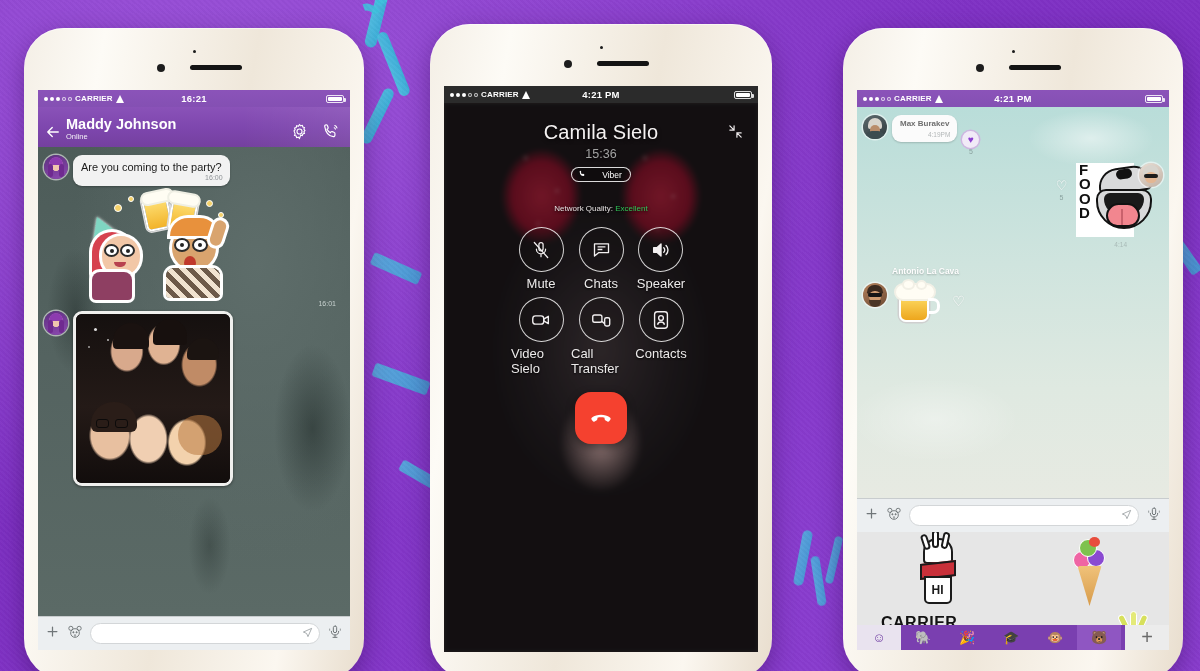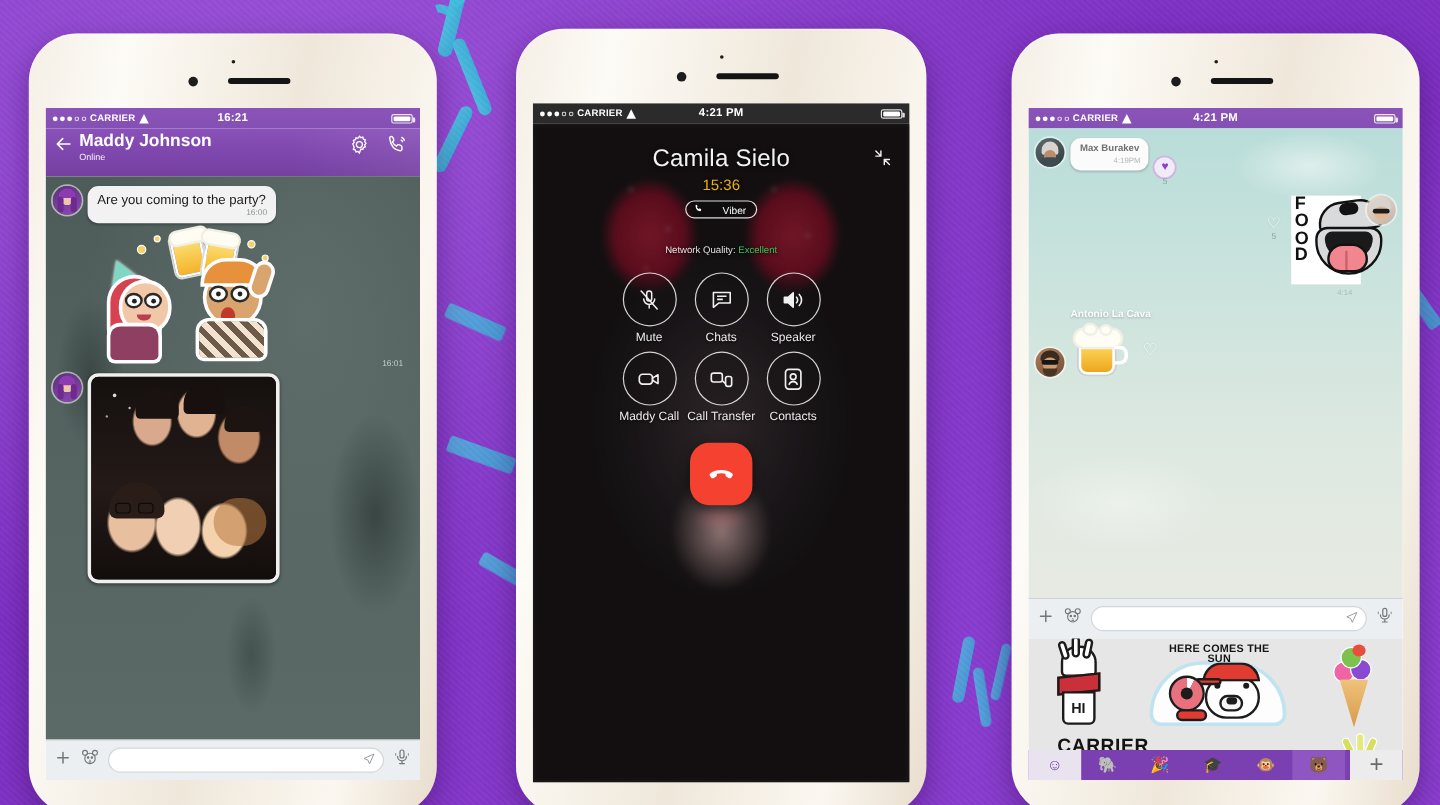--- a/index.html
+++ b/index.html
@@ -92,21 +92,21 @@
   }
   .sb-time { flex:0 0 auto; font-size:9.5px; }
   .sb-right { flex:1; display:flex; justify-content:flex-end; align-items:center; }
   .batt { width:18px; height:8px; border:1px solid rgba(255,255,255,.85); border-radius:2px; position:relative; }
   .batt::after{ content:""; position:absolute; right:-3px; top:2px; width:2px; height:4px; background:rgba(255,255,255,.85); border-radius:0 1px 1px 0;}
   .batt i { position:absolute; inset:1px; background:#fff; border-radius:1px; display:block; width:85%; }
 
   
   .navbar {
     background: linear-gradient(180deg,#8a52b8 0%,#7d46ad 55%,#74409f 100%);
-    display:flex; align-items:flex-start;
+    display:flex; align-items:flex-end;
     padding: 4px 8px 6px 6px;
     height: 40px;
     color:#fff;
     position:relative;
   }
   .navbar::after{
     content:""; position:absolute; right:0; top:0; width:35%; height:100%;
     background:linear-gradient(90deg, rgba(255,255,255,0), rgba(255,255,255,.07));
     pointer-events:none;
   }
@@ -200,21 +200,21 @@
       radial-gradient(circle 3px at 26% 10%, rgba(255,255,255,.75), rgba(255,255,255,0) 60%),
       radial-gradient(circle 3px at 36% 16%, rgba(255,255,255,.7), rgba(255,255,255,0) 60%),
       radial-gradient(circle 3px at 30% 22%, rgba(255,255,255,.6), rgba(255,255,255,0) 60%),
       radial-gradient(circle 3px at 64% 10%, rgba(255,255,255,.75), rgba(255,255,255,0) 60%),
       radial-gradient(circle 3px at 73% 17%, rgba(255,255,255,.7), rgba(255,255,255,0) 60%),
       radial-gradient(circle 3px at 68% 23%, rgba(255,255,255,.6), rgba(255,255,255,0) 60%);
   }
   .call-overlay { position:absolute; inset:0; background:rgba(10,8,9,.30); }
   .call-content { position:relative; z-index:3; height:100%; display:flex; flex-direction:column; align-items:center; padding-top:18px; }
   .call-name { font-size:20px; color:#f4f1f1; text-shadow:0 1px 4px rgba(0,0,0,.75); font-weight:normal; letter-spacing:.2px;}
-  .call-dur { font-size:12.5px; color:#eab308; margin-top:3px; text-shadow:0 1px 3px rgba(0,0,0,.8);}
+  .call-dur { font-size:12.5px; color:#a3a3a3; margin-top:3px; text-shadow:0 1px 3px rgba(0,0,0,.8);}
   .viber-badge {
     margin-top:6px; border:1px solid rgba(255,255,255,.85); border-radius:9px;
     padding:1.5px 8px 1.5px 6px; display:flex; align-items:center; gap:16px;
     font-size:8.5px; color:#fff; background:rgba(0,0,0,.18);
   }
   .netq { margin-top:22px; font-size:8px; color:#e4e0e0; text-shadow:0 1px 3px rgba(0,0,0,.85); }
   .netq b { font-weight:normal; }
   .minimize { position:absolute; right:14px; top:20px; z-index:4; }
   .callgrid {
     margin-top:14px; display:grid;
@@ -222,21 +222,21 @@
     row-gap:6px;
     justify-items:center;
   }
   .ctl { display:flex; flex-direction:column; align-items:center; gap:4px; }
   .ctl .circ {
     width:45px; height:45px; border-radius:50%;
     border:1.2px solid rgba(255,255,255,.82);
     display:flex; align-items:center; justify-content:center;
     background:rgba(20,18,19,.28);
   }
-  .ctl .lbl { font-size:10px; color:#eceaea; text-shadow:0 1px 2px rgba(0,0,0,.85); }
+  .ctl .lbl { font-size:13px; color:#eceaea; text-shadow:0 1px 2px rgba(0,0,0,.85); }
   .endcall {
     margin-top:16px;
     width:52px; height:52px; border-radius:16px;
     background:#f5412f;
     display:flex; align-items:center; justify-content:center;
     box-shadow:0 3px 10px rgba(0,0,0,.45);
   }
 
   
   .chat3 {
@@ -569,21 +569,21 @@
             <div class="lbl">Speaker</div>
           </div>
 
           <div class="ctl">
             <div class="circ">
               <svg width="22" height="22" viewBox="0 0 24 24" fill="none" stroke="#f2eff0" stroke-width="1.5" stroke-linejoin="round">
                 <rect x="3" y="7.5" width="12" height="9" rx="3"></rect>
                   <path d="M15 11l5-3v8l-5-3z"></path>
               </svg>
             </div>
-            <div class="lbl">Maddy Call</div>
+            <div class="lbl">Video Sielo</div>
           </div>
 
           <div class="ctl">
             <div class="circ">
               <svg width="22" height="22" viewBox="0 0 24 24" fill="none" stroke="#f2eff0" stroke-width="1.5" stroke-linejoin="round">
                 <rect x="3" y="6.5" width="10" height="8" rx="2"></rect>
                 <rect x="16" y="9.5" width="5.5" height="9" rx="1.8"></rect>
                 <path d="M13 13.5l3 2.5"></path>
               </svg>
             </div>
@@ -673,21 +673,21 @@
           <span style="position:absolute;left:45px;top:46px;width:2px;height:16px;background:#c9616c;"></span>
         </div>
         <div class="avatar right" style="background:linear-gradient(150deg,#e8ddd4,#c3b3a6);">
           <span style="position:absolute;left:4px;top:2px;width:16px;height:10px;border-radius:8px 8px 2px 2px;background:#d8d4cd;"></span>
           <span style="position:absolute;left:6px;top:9px;width:12px;height:11px;border-radius:6px;background:#e3b692;"></span>
           <span style="position:absolute;left:5px;top:11px;width:14px;height:4px;border-radius:2px;background:#1c1c1c;"></span>
         </div>
       </div>
       <div style="text-align:right;padding-right:36px;font-size:6.5px;color:#a9bab7;margin-top:-2px;">4:14</div>
 
-      <div class="row" style="align-items:flex-end;margin-top:8px;">
+      <div class="row" style="align-items:center;margin-top:18px;">
         <div class="avatar" style="background:linear-gradient(150deg,#b5825c,#6e4b34);">
           <span style="position:absolute;left:4px;top:2px;width:16px;height:9px;border-radius:8px 8px 2px 2px;background:#3b2a1f;"></span>
           <span style="position:absolute;left:6px;top:8px;width:12px;height:11px;border-radius:6px;background:#cf9d72;"></span>
           <span style="position:absolute;left:5px;top:10px;width:14px;height:4px;border-radius:2px;background:#171717;"></span>
           <span style="position:absolute;left:6px;top:17px;width:12px;height:7px;border-radius:0 0 6px 6px;background:#4a3525;"></span>
         </div>
         <div>
           <div class="sender white">Antonio La Cava</div>
           <div style="display:flex;align-items:center;gap:8px;margin-top:2px;">
             <div style="position:relative;width:50px;height:46px;">
@@ -741,38 +741,20 @@
 
         <div style="position:relative;width:52px;height:74px;">
           <span style="position:absolute;left:9px;top:2px;width:30px;height:26px;border-radius:14px 14px 4px 4px;background:#fff;border:2px solid #1b1b1b;"></span>
           <span style="position:absolute;left:8px;top:-2px;width:7px;height:16px;border-radius:4px;background:#fff;border:2px solid #1b1b1b;transform:rotate(-18deg);"></span>
           <span style="position:absolute;left:18px;top:-6px;width:7px;height:18px;border-radius:4px;background:#fff;border:2px solid #1b1b1b;"></span>
           <span style="position:absolute;left:28px;top:-4px;width:7px;height:17px;border-radius:4px;background:#fff;border:2px solid #1b1b1b;transform:rotate(12deg);"></span>
           <span style="position:absolute;left:6px;top:26px;width:36px;height:16px;background:#c9303a;border:2px solid #1b1b1b;transform:skewY(-6deg);"></span>
           <span style="position:absolute;left:10px;top:40px;width:28px;height:28px;background:#fff;border:2px solid #1b1b1b;border-radius:0 0 5px 5px;display:flex;align-items:center;justify-content:center;font-size:12px;font-weight:bold;color:#1b1b1b;">HI</span>
         </div>
 
-        <div style="position:relative;width:132px;height:76px;">
-          <span style="position:absolute;left:8px;top:16px;width:114px;height:54px;border-radius:56px 56px 12px 12px;background:#fdfdfd;border:3px solid #bfe3f0;"></span>
-          <span style="position:absolute;left:14px;top:1px;width:104px;text-align:center;font-size:9px;font-weight:bold;color:#141414;letter-spacing:.2px;line-height:1;">HERE COMES THE SUN</span>
-
-          <span style="position:absolute;left:54px;top:28px;width:46px;height:36px;border-radius:22px;background:#fff;border:2px solid #1c1c1c;"></span>
-          <span style="position:absolute;left:66px;top:44px;width:20px;height:14px;border-radius:10px;background:#f4f4f4;border:2px solid #1c1c1c;"></span>
-          <span style="position:absolute;left:72px;top:46px;width:9px;height:6px;border-radius:4px;background:#1c1c1c;"></span>
-          <span style="position:absolute;left:62px;top:34px;width:5px;height:5px;border-radius:50%;background:#1c1c1c;"></span>
-          <span style="position:absolute;left:86px;top:34px;width:5px;height:5px;border-radius:50%;background:#1c1c1c;"></span>
-
-          <span style="position:absolute;left:52px;top:17px;width:48px;height:16px;border-radius:24px 24px 0 0;background:#e03c31;border:2px solid #1c1c1c;"></span>
-          <span style="position:absolute;left:46px;top:30px;width:22px;height:6px;border-radius:4px;background:#e03c31;border:2px solid #1c1c1c;"></span>
-
-          <span style="position:absolute;left:24px;top:28px;width:30px;height:30px;border-radius:50%;background:conic-gradient(#fff 0 8%, #e9707d 8% 16%);border:2px solid #1c1c1c;"></span>
-          <span style="position:absolute;left:34px;top:38px;width:10px;height:10px;border-radius:50%;background:#1c1c1c;"></span>
-
-          <span style="position:absolute;left:30px;top:56px;width:26px;height:10px;border-radius:6px;background:#e03c31;border:2px solid #1c1c1c;"></span>
-        </div>
 
         <div style="position:relative;width:46px;height:76px;">
           <span style="position:absolute;left:6px;top:16px;width:18px;height:18px;border-radius:50%;background:#ef64a4;border:1.5px solid #fff;"></span>
           <span style="position:absolute;left:20px;top:14px;width:18px;height:18px;border-radius:50%;background:#8a4ad1;border:1.5px solid #fff;"></span>
           <span style="position:absolute;left:12px;top:4px;width:18px;height:18px;border-radius:50%;background:#7ec24e;border:1.5px solid #fff;"></span>
           <span style="position:absolute;left:22px;top:2px;width:11px;height:10px;border-radius:50%;background:#e84d3d;"></span>
           <span style="position:absolute;left:11px;top:31px;width:24px;height:40px;background:linear-gradient(180deg,#f0c27a,#d79b4a);clip-path:polygon(0 0,100% 0,50% 100%);border-radius:2px;"></span>
         </div>
       </div>
       <div class="stk-row2">

